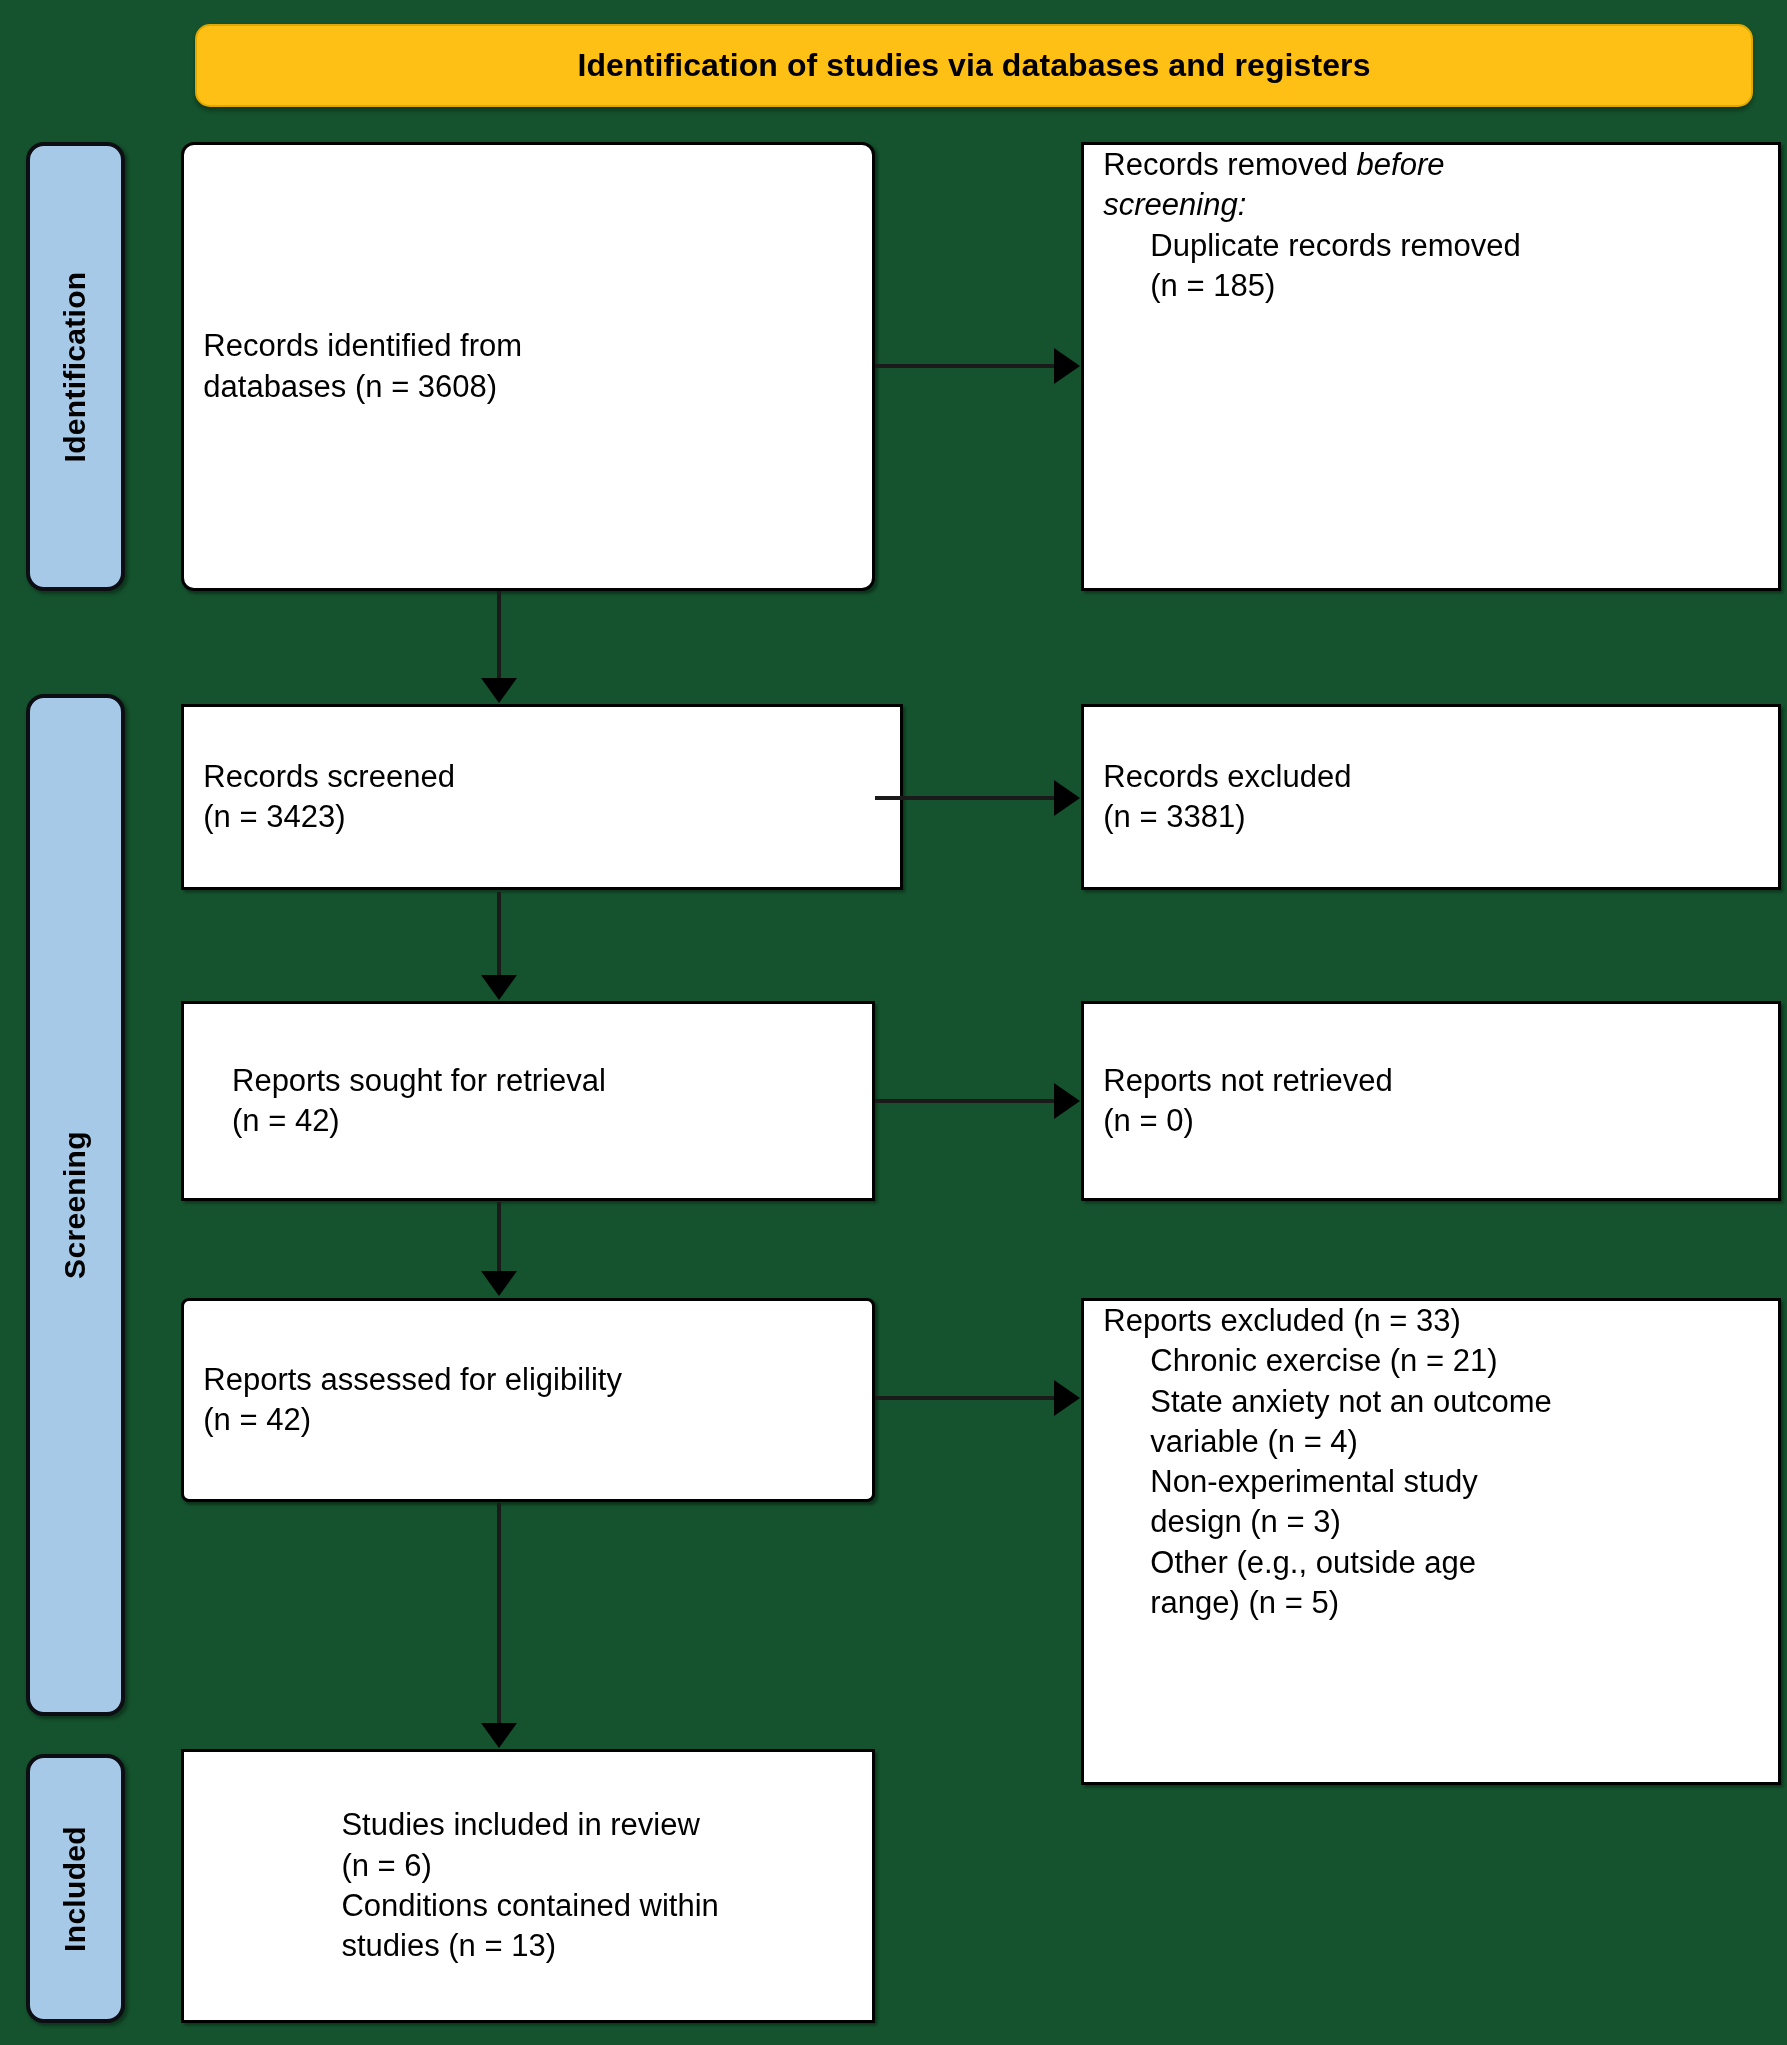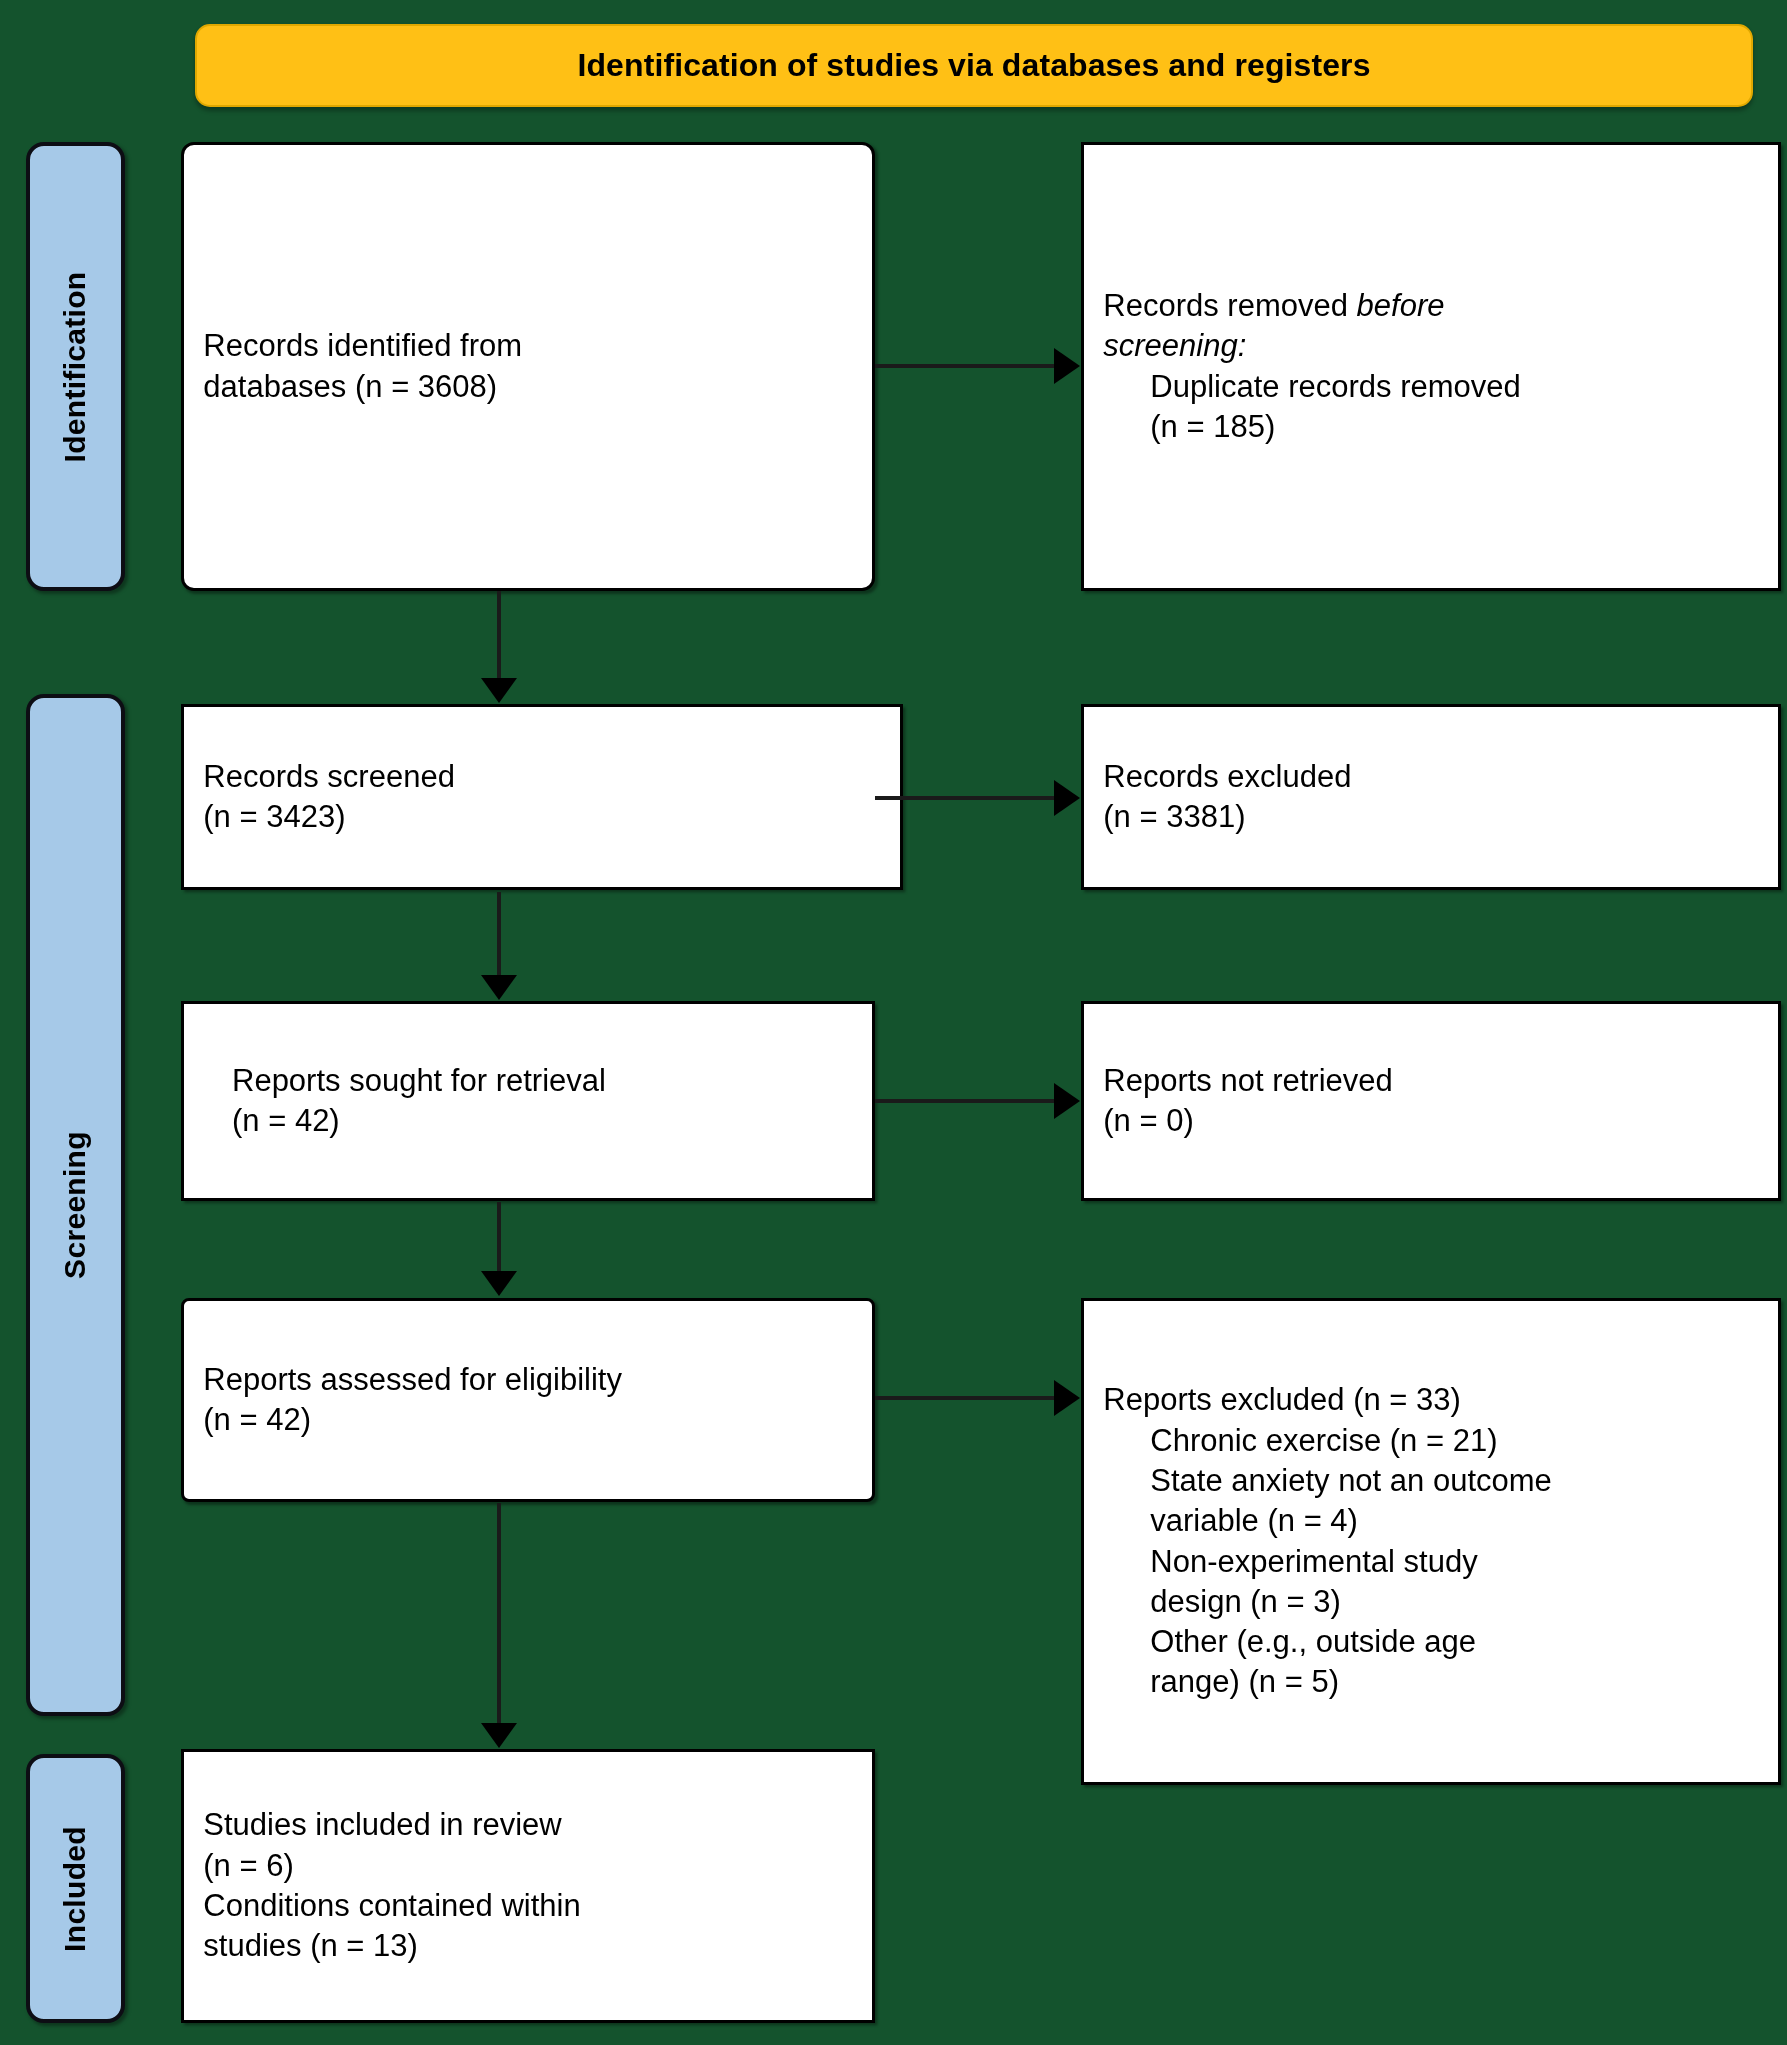--- a/index.html
+++ b/index.html
@@ -92,31 +92,31 @@
   }
   .flow-box .box-text .ital {
     font-style: italic;
   }
 
   
   #box-identified   { left: 181px; top: 142px;  width: 694px; height: 449px; border-radius: 13px; }
   #box-screened     { left: 181px; top: 704px; width: 722px; height: 186px; }
   #box-sought       { left: 181px; top: 1001px; width: 694px; height: 200px; padding-left: 48px; }
   #box-assessed     { left: 181px; top: 1298px; width: 694px; height: 204px; border-radius: 8px; }
-  #box-included     { left: 181px; top: 1749px; width: 694px; height: 274px; }
+  #box-included     { left: 181px; top: 1749px; width: 694px; height: 274px; justify-content: center; }
 
   
   #box-removed      { left: 1081px; top: 142px;  width: 700px; height: 449px; }
   #box-excluded-rec { left: 1081px; top: 704px; width: 700px; height: 186px; }
   #box-not-retrieved{ left: 1081px; top: 1001px; width: 700px; height: 200px; }
   #box-excluded-rep { left: 1081px; top: 1298px; width: 700px; height: 487px; }
 
   
   #box-removed, #box-excluded-rep {
-    align-items: center;
+    align-items: flex-start;
   }
 
   
   .arrow-v {
     position: absolute;
     width: 4.1px;
     background: #1a1a1a;
   }
   .arrow-v::after {
     content: "";

